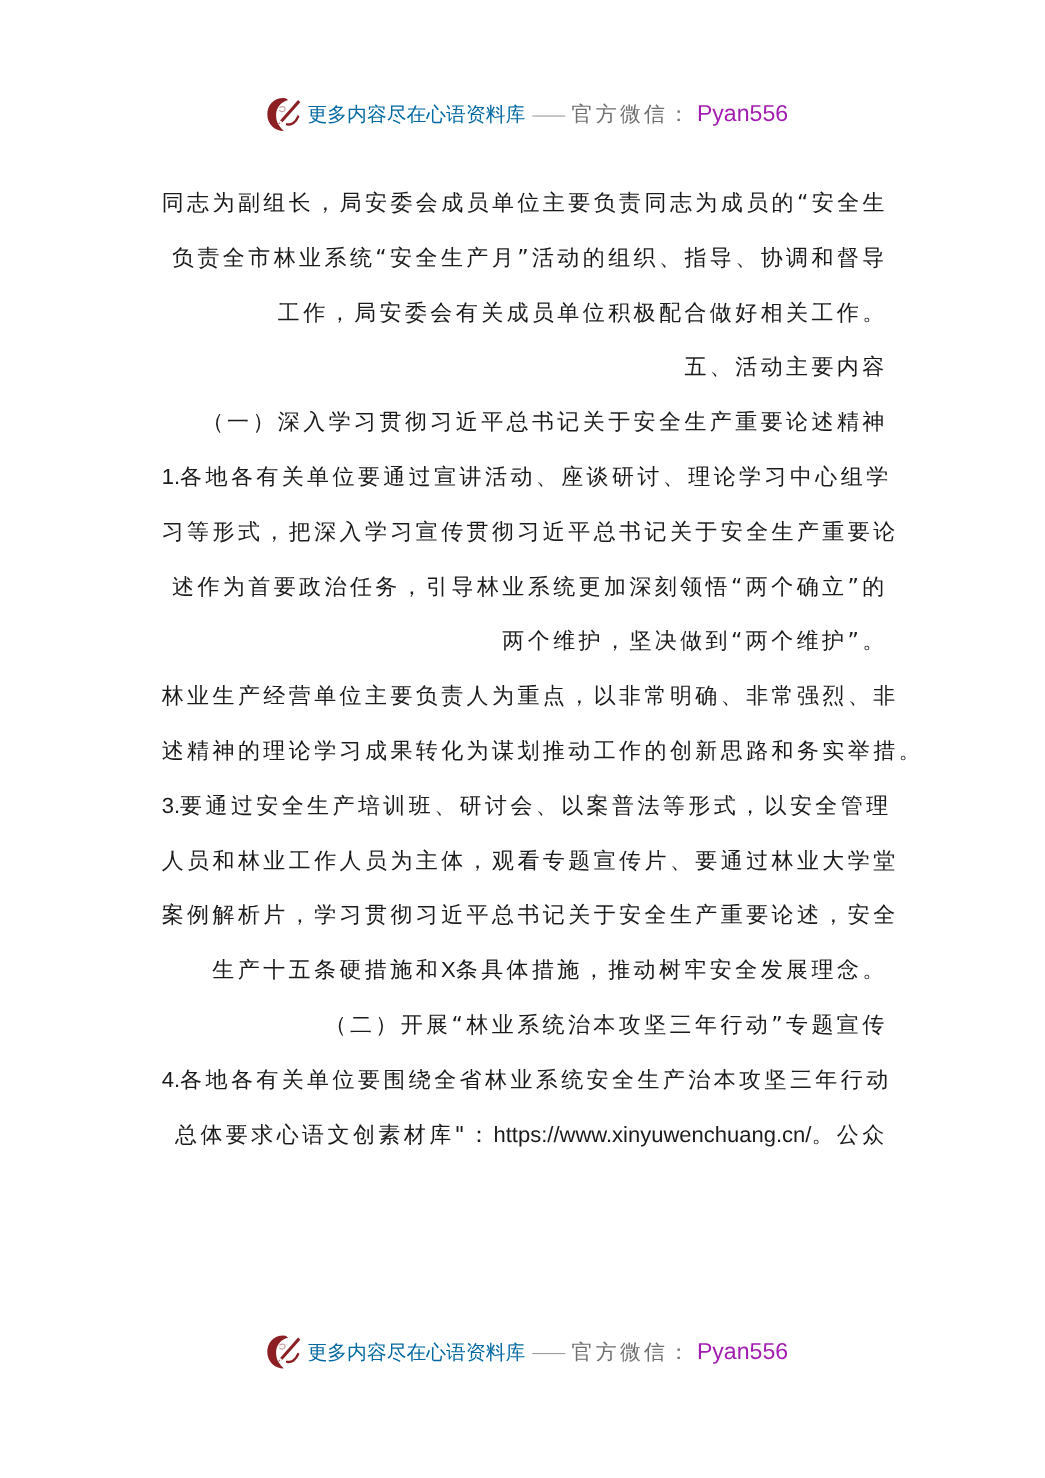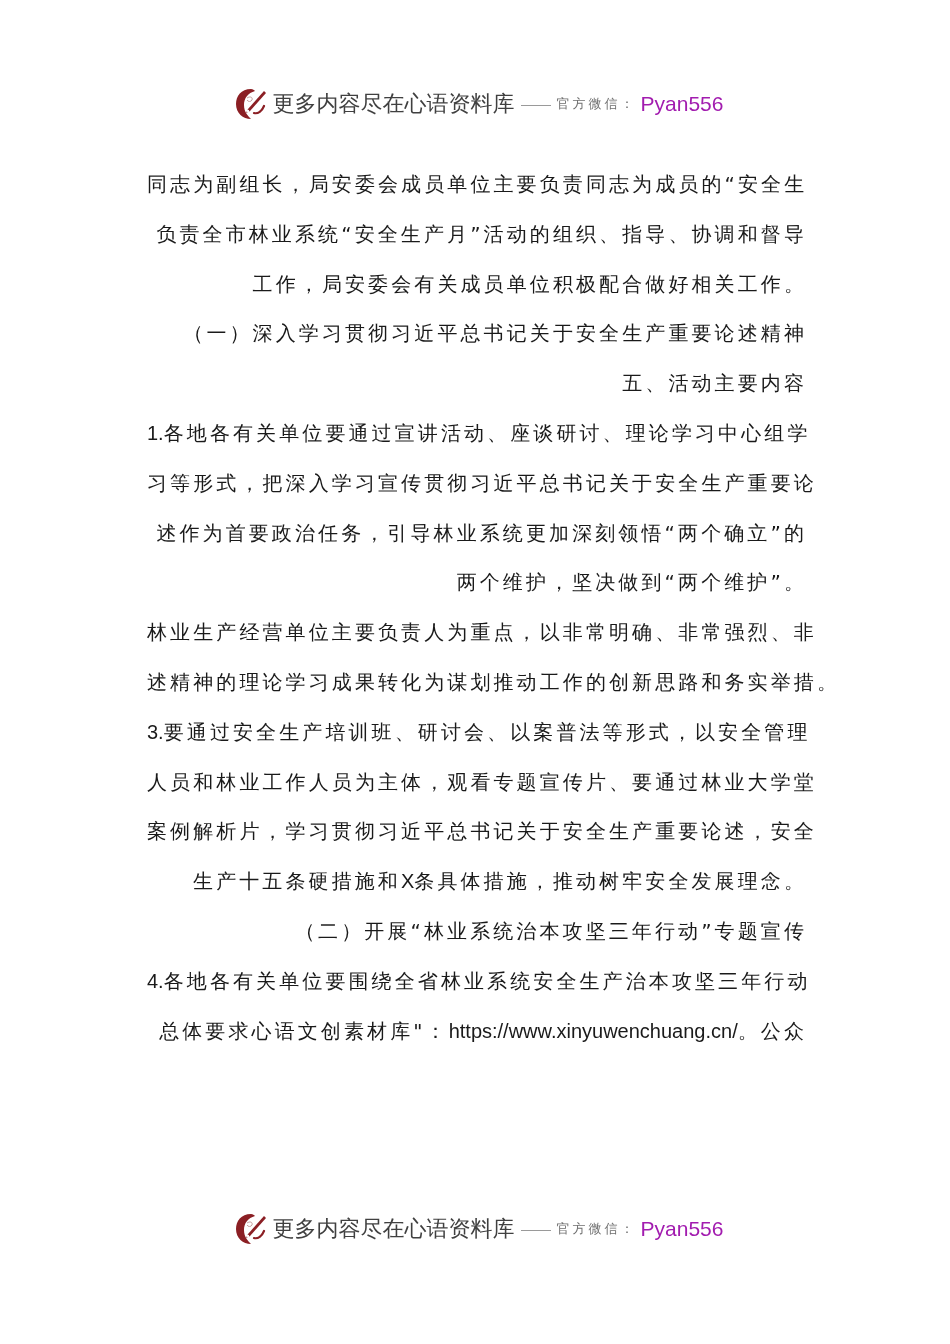--- a/index.html
+++ b/index.html
@@ -32,37 +32,37 @@
       gap: 4px;
       margin-left: 6px;
     }
     .wm-logo {
       width: 36px;
       height: 36px;
       display: inline-block;
     }
     .wm-text-brand {
       font-family: "DejaVu Serif", serif;
-      font-size: 22px;
-      color: #404040;
+      font-size: 18px;
+      color: #0369a1;
       letter-spacing: 0px;
       white-space: nowrap;
     }
     .wm-dash {
       display: inline-block;
       width: 30px;
       height: 1px;
       background: #9a9a9a;
       margin: 0 2px;
       position: relative;
       top: 1px;
     }
     .wm-text-gray {
       font-family: "DejaVu Serif", serif;
-      font-size: 13px;
+      font-size: 19px;
       color: #6f6f6f;
       letter-spacing: 3px;
       white-space: nowrap;
     }
     .wm-text-id {
       font-family: "Liberation Sans", sans-serif;
       font-size: 21px;
       color: #a21caf;
       white-space: nowrap;
     }
@@ -108,22 +108,22 @@
     <span class="wm-dash"></span>
     <span class="wm-text-gray">官方微信：</span>
     <span class="wm-text-id">Pyan556</span>
   </div>
 </div>
 
 <div class="content">
   <div class="line">同志为副组长，局安委会成员单位主要负责同志为成员的“安全生</div>
   <div class="line">负责全市林业系统“安全生产月”活动的组织、指导、协调和督导</div>
   <div class="line">工作，局安委会有关成员单位积极配合做好相关工作。</div>
+  <div class="line">五、活动主要内容</div>
   <div class="line">（一）深入学习贯彻习近平总书记关于安全生产重要论述精神</div>
-  <div class="line">五、活动主要内容</div>
   <div class="line">
     <span class="num">1.</span><span>各地各有关单位要通过宣讲活动、座谈研讨、理论学习中心组学</span>
   </div>
   <div class="line">习等形式，把深入学习宣传贯彻习近平总书记关于安全生产重要论</div>
   <div class="line">述作为首要政治任务，引导林业系统更加深刻领悟“两个确立”的</div>
   <div class="line">两个维护，坚决做到“两个维护”。</div>
   <div class="line">林业生产经营单位主要负责人为重点，以非常明确、非常强烈、非</div>
   <div class="line">述精神的理论学习成果转化为谋划推动工作的创新思路和务实举措。</div>
   <div class="line">
     <span class="num">3.</span><span>要通过安全生产培训班、研讨会、以案普法等形式，以安全管理</span>

